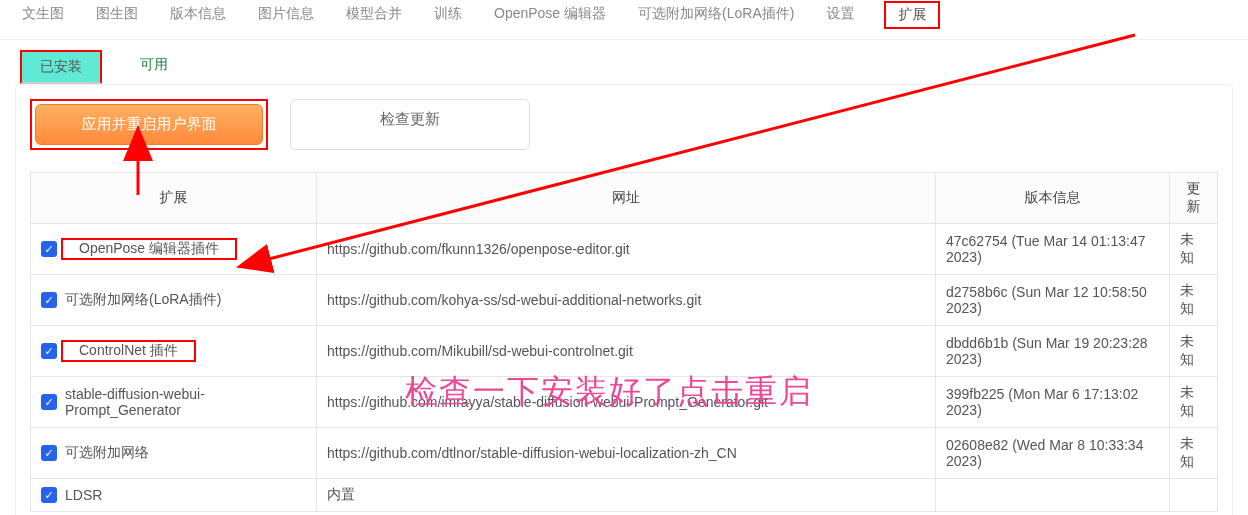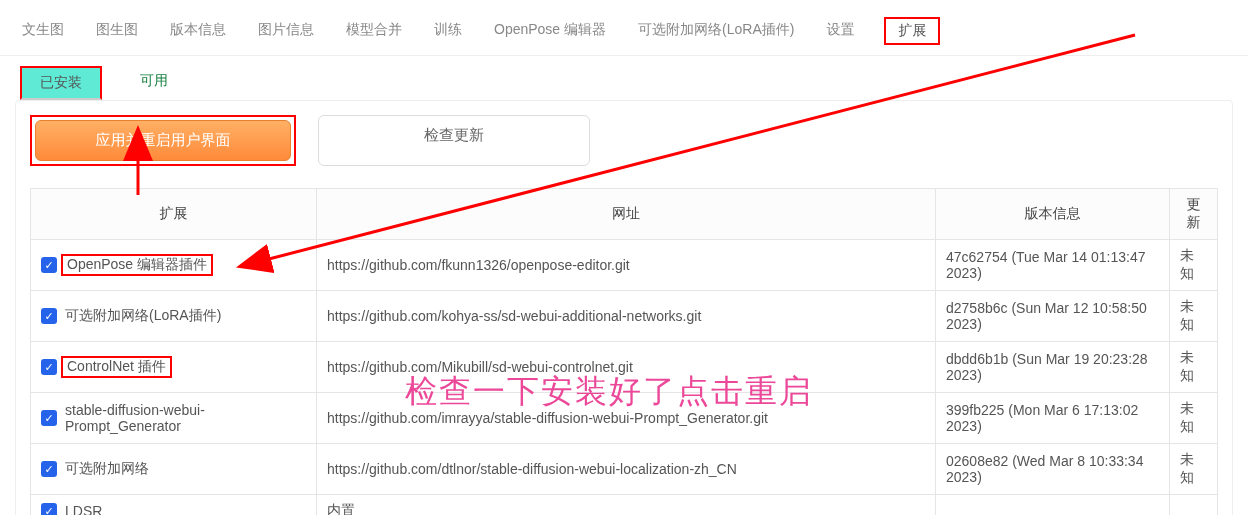--- a/index.html
+++ b/index.html
@@ -9,21 +9,20 @@
       background: #fff;
       color: #555;
       width: 1248px;
       position: relative;
     }
     .main-tabs {
       display: flex;
       gap: 28px;
       padding: 1px 20px 10px;
       border-bottom: 1px solid #eee;
-      margin-top: 16px;
     }
     .main-tab {
       color: #888;
       cursor: pointer;
       padding: 4px 2px;
     }
     .main-tab.active {
       color: #555;
       border: 2px solid red;
       padding: 3px 12px;
@@ -52,36 +51,36 @@
       border-radius: 4px;
       padding: 14px;
     }
     .buttons-row {
       display: flex;
       gap: 22px;
       margin-bottom: 22px;
     }
     .btn {
       padding: 10px 0;
-      width: 272px;
+      width: 240px;
       text-align: center;
       border-radius: 6px;
       cursor: pointer;
       font-size: 15px;
     }
     .btn-primary-wrap {
       border: 2px solid red;
       padding: 3px;
       position: relative;
     }
     .btn-primary {
       background: linear-gradient(180deg, #ffb065, #ff8a3a);
       color: #fff;
       border: 1px solid #e88030;
-      width: 256px;
+      width: 228px;
     }
     .btn-secondary {
       background: #fff;
       color: #666;
       border: 1px solid #ddd;
     }
     table {
       width: 100%;
       border-collapse: collapse;
       border: 1px solid #e5e5e5;
@@ -114,21 +113,21 @@
       border-radius: 3px;
       display: inline-flex;
       align-items: center;
       justify-content: center;
       color: #fff;
       font-size: 11px;
       flex-shrink: 0;
     }
     .highlight-red {
       border: 2px solid red;
-      padding: 0 4px;
+      padding: 0 16px;
       margin: -2px -4px;
       text-align: right;
     }
     .annotation-text {
       position: absolute;
       font-size: 32px;
       color: #ec4899;
       font-weight: 500;
       left: 405px;
       top: 370px;

